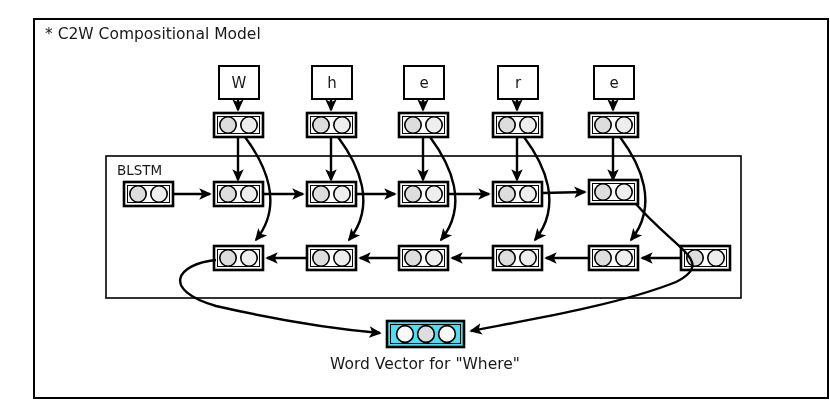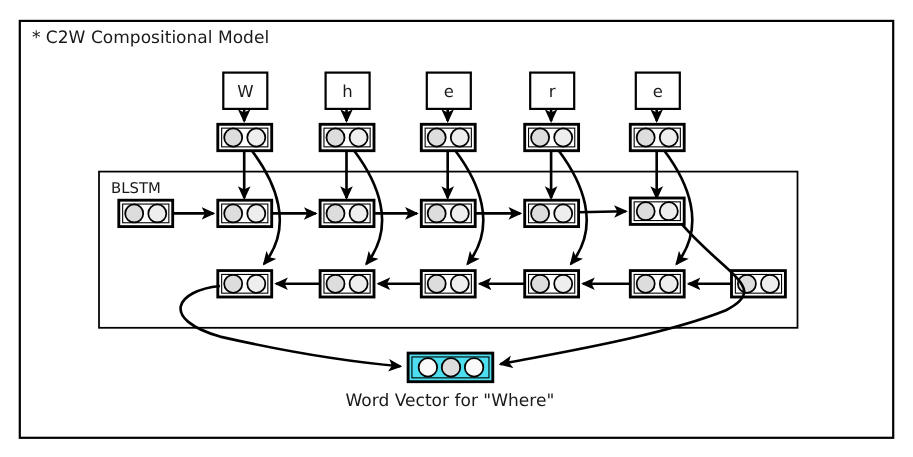--- a/index.html
+++ b/index.html
@@ -10,20 +10,21 @@
   body {
     width: 830px;
     height: 415px;
     font-family: "DejaVu Sans", sans-serif;
     overflow: hidden;
   }
   #figure {
     position: relative;
     width: 678px;
     height: 415px;
+    padding-left: 16px;
   }
   svg { display: block; }
   .title-text {
     font-family: "DejaVu Sans", sans-serif;
     font-size: 15.5px;
     fill: #1a1a1a;
   }
   .blstm-label {
     font-family: "DejaVu Sans", sans-serif;
     font-size: 13.5px;

